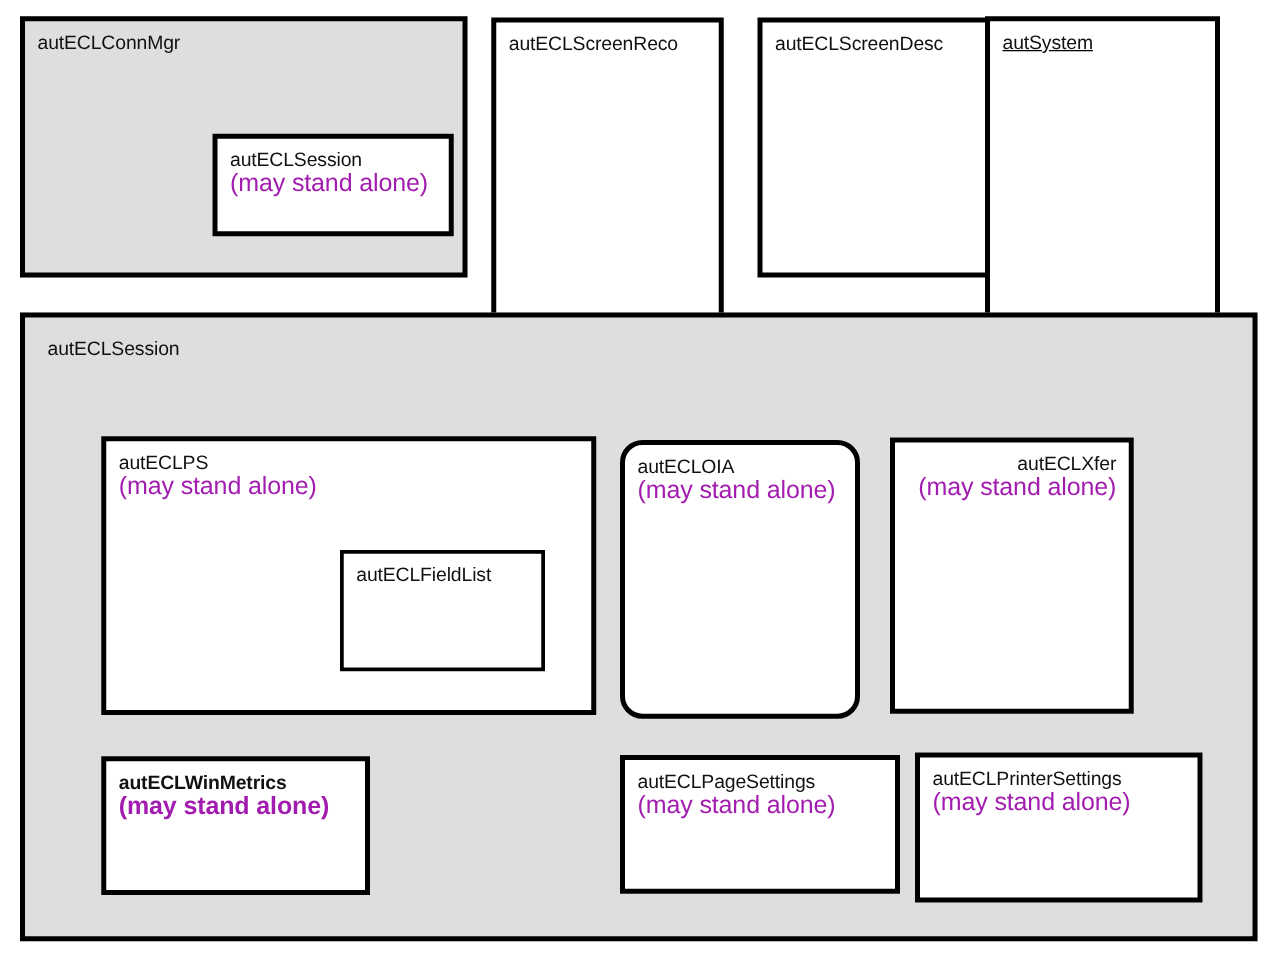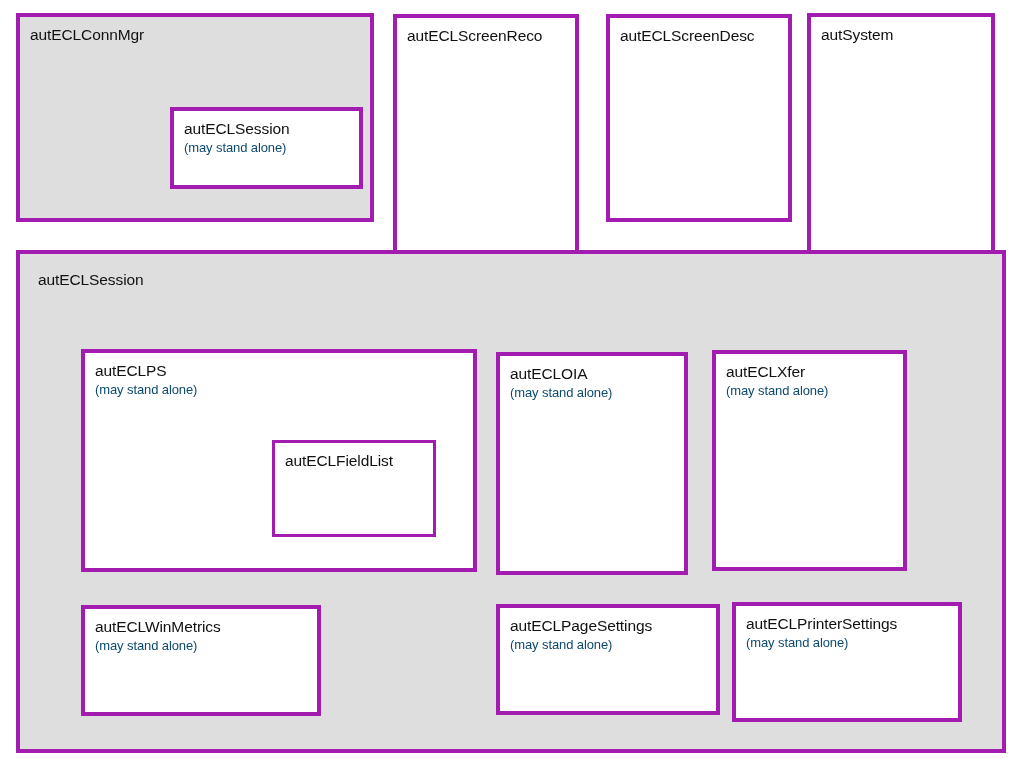--- a/index.html
+++ b/index.html
@@ -16,41 +16,41 @@
   }
   #diagram {
     position: relative;
     width: 1024px;
     height: 768px;
     background: #ffffff;
   }
   .node {
     position: absolute;
     box-sizing: border-box;
-    border: 4px solid #a21caf;
+    border: 4px solid #000000;
     background: #ffffff;
     padding: 8px 10px 0 10px;
   }
   .node.shaded {
     background: #dededf;
   }
   .node.thin {
     border-width: 3px;
   }
   .label {
     font-size: 15.5px;
     line-height: 19px;
     color: #111111;
     white-space: pre;
     letter-spacing: -0.1px;
   }
   .sub {
-    font-size: 13px;
+    font-size: 20px;
     line-height: 19px;
-    color: #0c4a6e;
+    color: #a21caf;
     white-space: pre;
     letter-spacing: -0.1px;
   }
 </style>
 </head>
 <body>
 
 <div id="diagram">
 
   <div class="node shaded" style="left:16px; top:13px; width:358px; height:209px;">
@@ -63,47 +63,47 @@
   </div>
 
   <div class="node" style="left:393px; top:14px; width:186px; height:244px;">
     <div class="label">autECLScreenReco</div>
   </div>
 
   <div class="node" style="left:606px; top:14px; width:186px; height:208px;">
     <div class="label">autECLScreenDesc</div>
   </div>
 
-  <div class="node" style="left:807px; top:13px; width:188px; height:269px;">
+  <div class="node" style="left:788px; top:13px; width:188px; height:269px;text-decoration:underline;">
     <div class="label">autSystem</div>
   </div>
 
   <div class="node shaded" style="left:16px; top:250px; width:990px; height:503px; padding:16px 4px 0 18px;">
     <div class="label">autECLSession</div>
 
     <div class="node" style="left:61px; top:95px; width:396px; height:223px;">
       <div class="label">autECLPS</div>
       <div class="sub">(may stand alone)</div>
 
       <div class="node thin" style="left:187px; top:87px; width:164px; height:97px;">
         <div class="label">autECLFieldList</div>
       </div>
     </div>
 
-    <div class="node" style="left:476px; top:98px; width:192px; height:223px;">
+    <div class="node" style="left:476px; top:98px; width:192px; height:223px;border-radius:18px;">
       <div class="label">autECLOIA</div>
       <div class="sub">(may stand alone)</div>
     </div>
 
-    <div class="node" style="left:692px; top:96px; width:195px; height:221px;">
+    <div class="node" style="left:692px; top:96px; width:195px; height:221px;text-align:right;">
       <div class="label">autECLXfer</div>
       <div class="sub">(may stand alone)</div>
     </div>
 
-    <div class="node" style="left:61px; top:351px; width:240px; height:111px;">
+    <div class="node" style="left:61px; top:351px; width:215px; height:111px;font-weight:bold;">
       <div class="label">autECLWinMetrics</div>
       <div class="sub">(may stand alone)</div>
     </div>
 
     <div class="node" style="left:476px; top:350px; width:224px; height:111px;">
       <div class="label">autECLPageSettings</div>
       <div class="sub">(may stand alone)</div>
     </div>
 
     <div class="node" style="left:712px; top:348px; width:230px; height:120px;">

